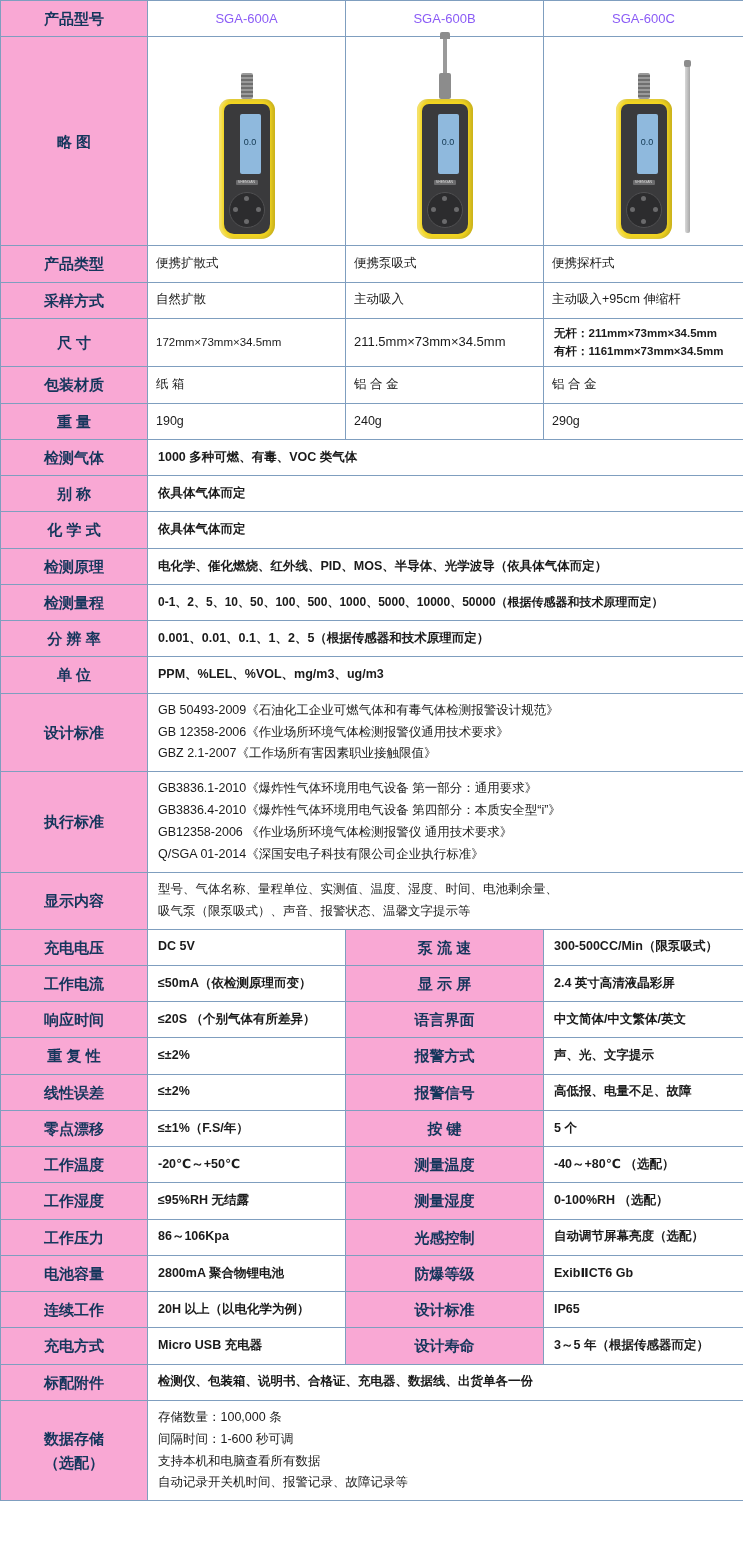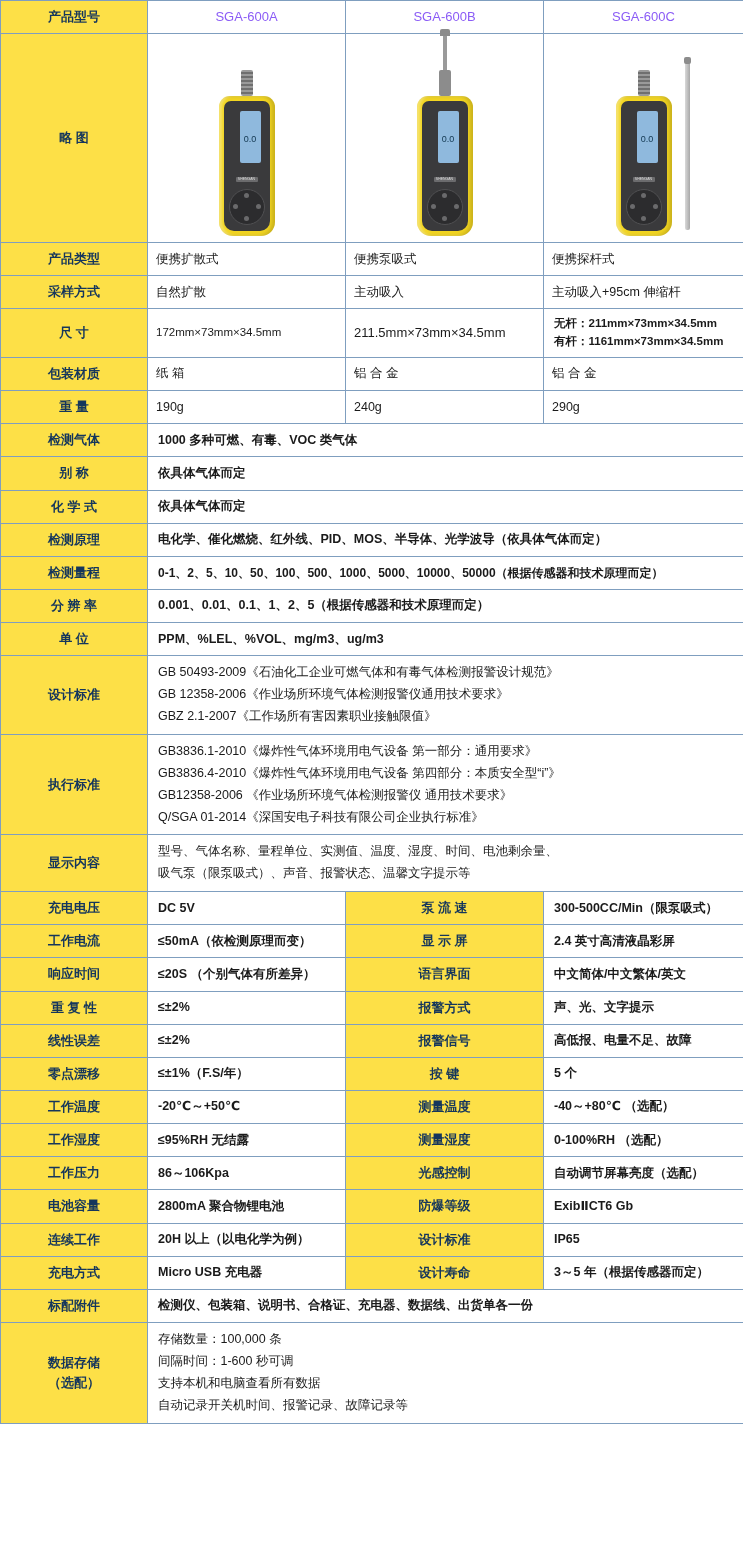--- a/index.html
+++ b/index.html
@@ -19,25 +19,25 @@
   .spec-table td {
     border: 1px solid #7f9ebf;
     font-size: 12.5px;
     color: #1a1a1a;
     padding: 6px 8px;
     vertical-align: middle;
     line-height: 1.55;
     background: #ffffff;
   }
   td.hdr {
-    background: #fde047;
+    background: #f9a8d4;
     font-weight: bold;
     text-align: center;
     color: #15365c;
-    font-size: 13px;
+    font-size: 15px;
   }
   td.model {
     text-align: center;
     font-size: 13px;
     color: #8b5cf6;
   }
   td.ctr {
     text-align: left;
   }
   td.val {
@@ -108,21 +108,21 @@
     top: 5px;
     bottom: 5px;
     background: #3a3a3c;
     border-radius: 7px 7px 10px 10px;
   }
   .screen {
     position: absolute;
     left: 16px;
     right: 9px;
     top: 10px;
-    height: 52px;
+    height: 60px;
     background: #8fb9dd;
     border-radius: 2px;
     color: #0b2a45;
     font-size: 7px;
     text-align: center;
   }
   .screen .rd {
     position: absolute;
     left: 0; right: 0;
     top: 22px;

